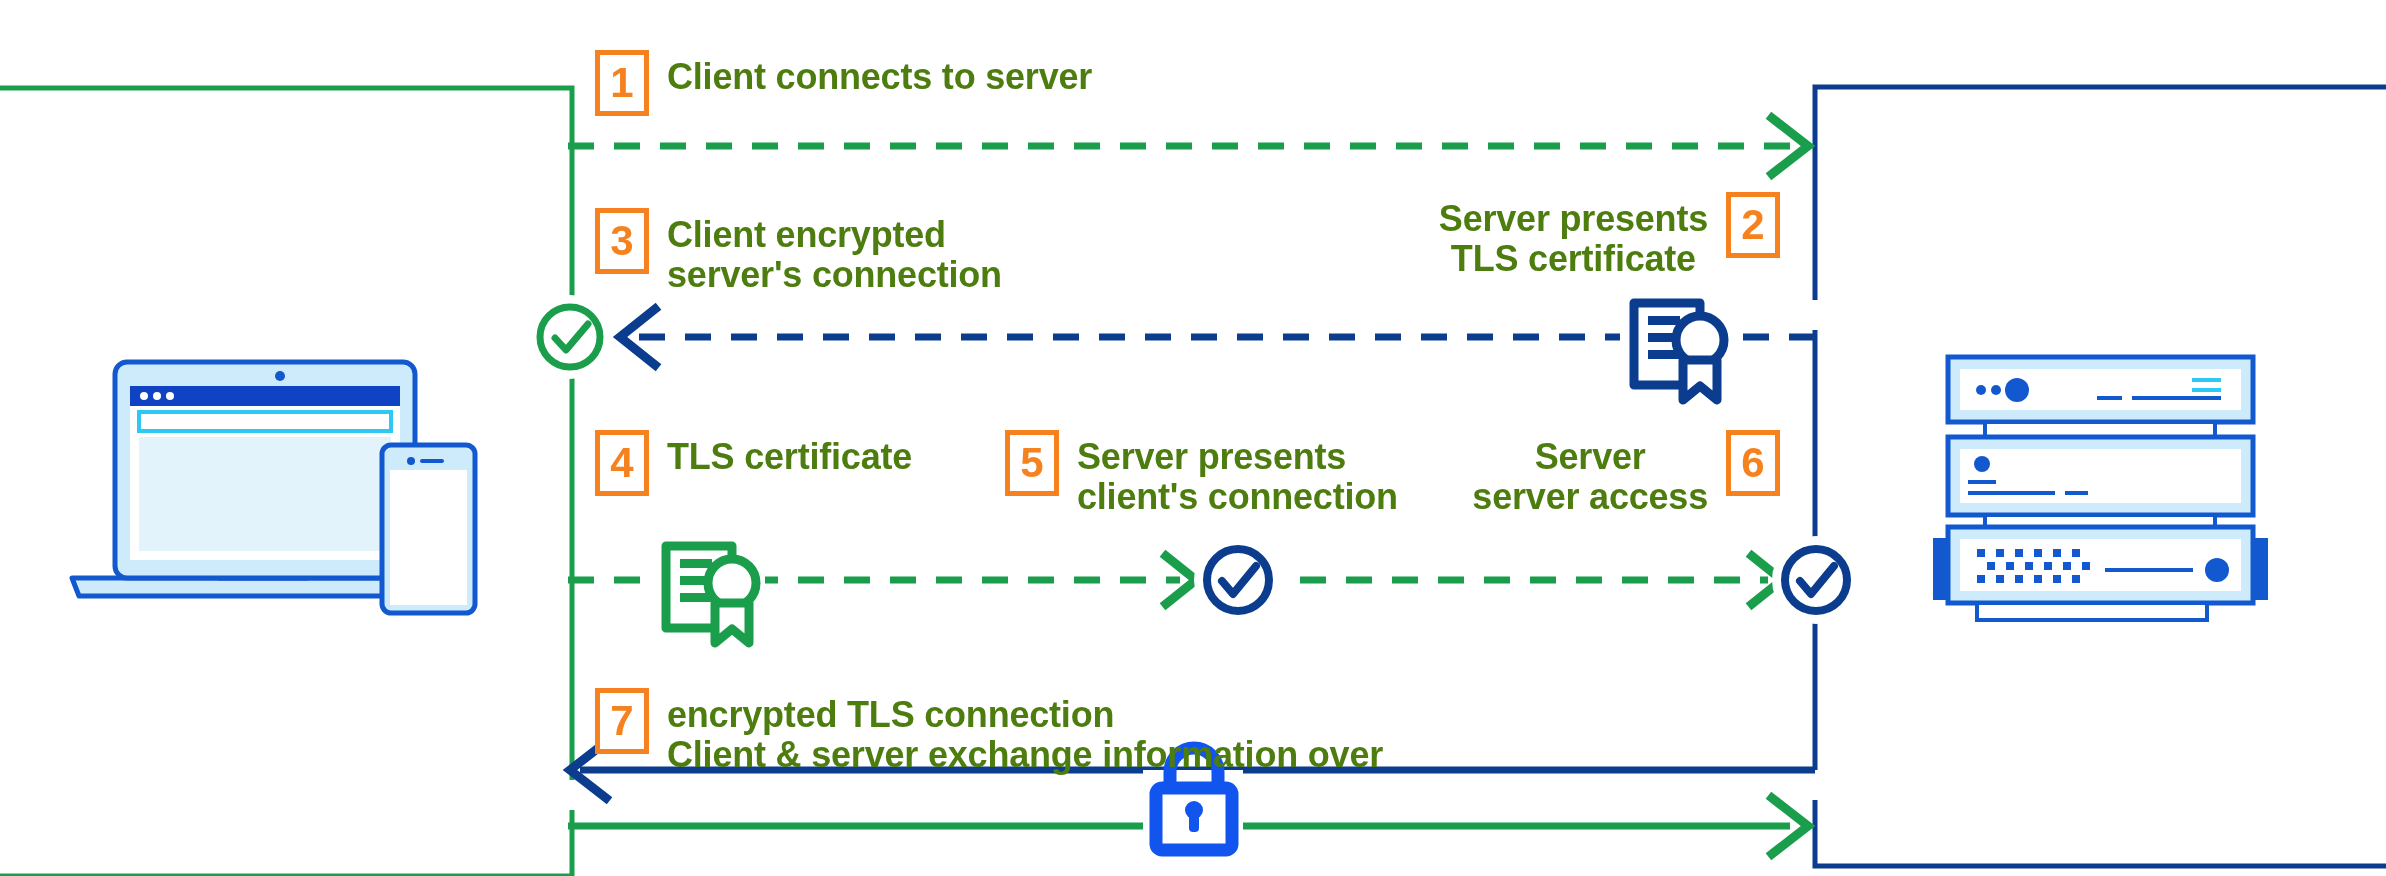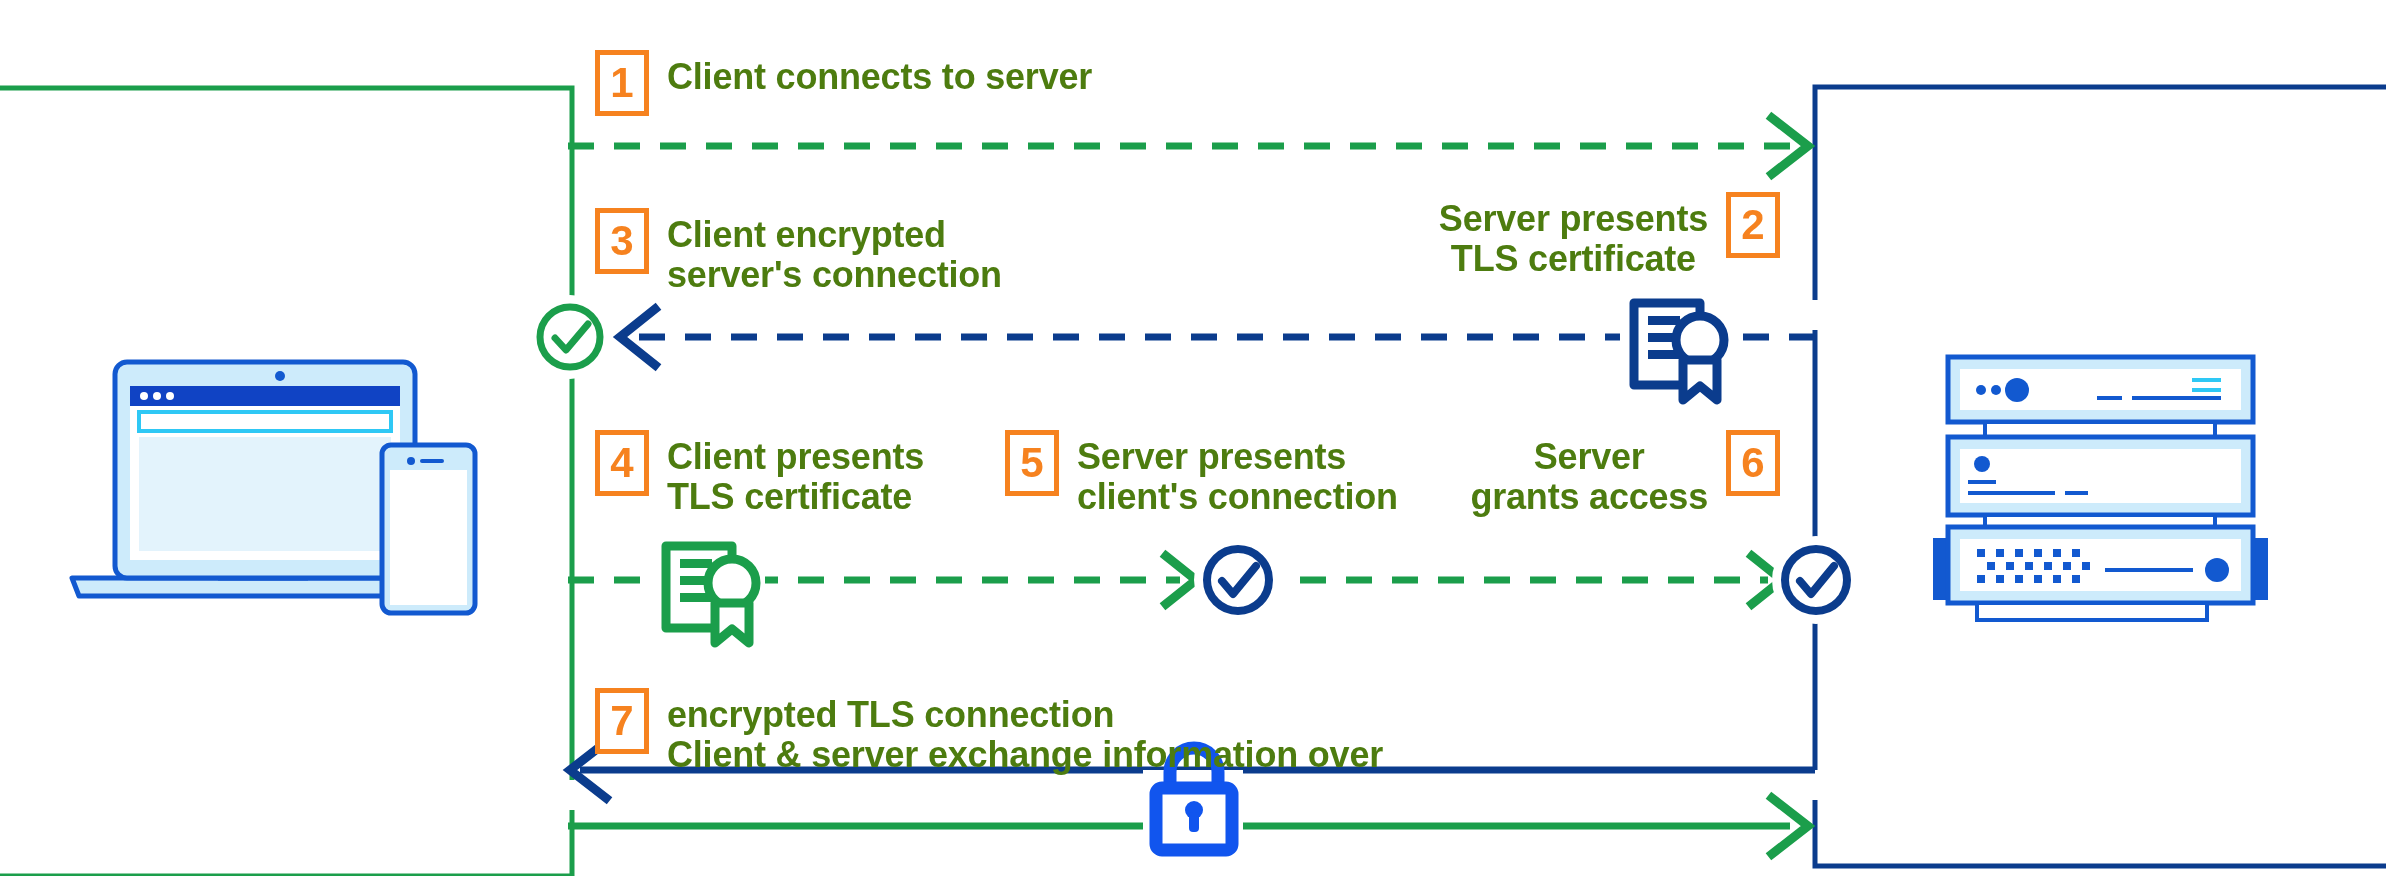--- a/index.html
+++ b/index.html
@@ -261,38 +261,37 @@
     <div class="step-num">3</div>
     <div class="step-text">
       <div>Client encrypted</div>
       <div>server's connection</div>
     </div>
   </div>
 
   <div class="step-label" style="left:595px; top:430px;">
     <div class="step-num">4</div>
     <div class="step-text">
-      <div>Client presents</div>
       <div>TLS certificate</div>
     </div>
   </div>
 
   <div class="step-label" style="left:1005px; top:430px;">
     <div class="step-num">5</div>
     <div class="step-text">
       <div>Server presents</div>
       <div>client's connection</div>
     </div>
   </div>
 
   <div class="step-label rtl" style="left:1440px; top:430px; width:340px; justify-content:flex-start;">
     <div class="step-num">6</div>
     <div class="step-text right">
       <div>Server</div>
-      <div>grants access</div>
+      <div>server access</div>
     </div>
   </div>
 
   <div class="step-label" style="left:595px; top:688px;">
     <div class="step-num">7</div>
     <div class="step-text">
       <div>encrypted TLS connection</div>
       <div>Client &amp; server exchange information over</div>
     </div>
   </div>

